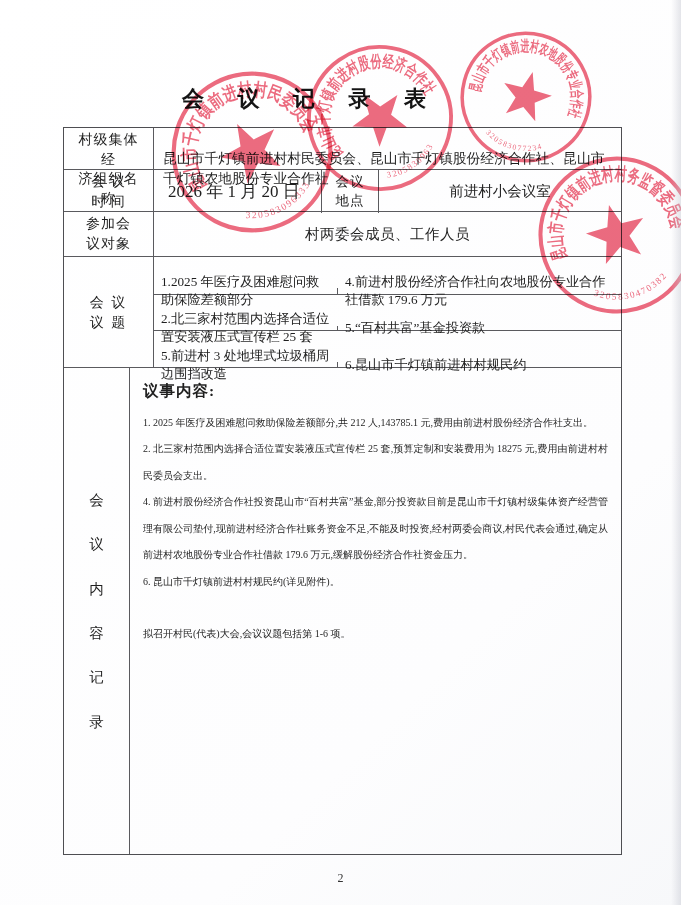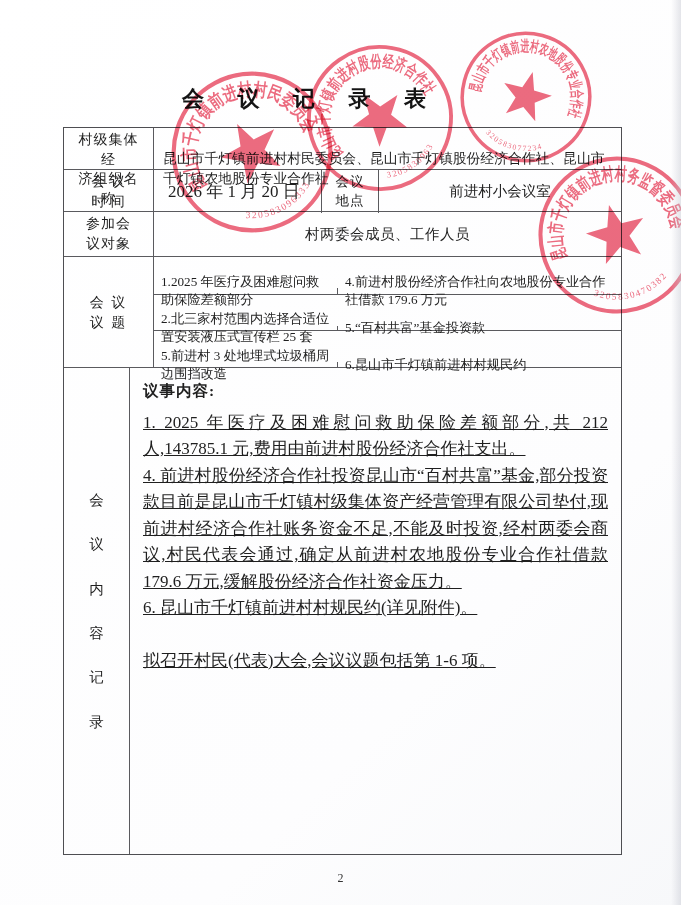--- a/index.html
+++ b/index.html
@@ -50,21 +50,21 @@
   .topic-cell { border-bottom:1px solid #5a5a5e; font-size:13.2px; line-height:1.35;
     justify-content:center; padding:2px 7px;margin-top:31px; }
   .topic-cell.last-sub { border-bottom:none; }
   .topic-right { border-right:none; }
 
   .row-content { grid-template-columns:66px 1fr; flex:1; }
   .content-label { justify-content:center; align-items:center; gap:24px; letter-spacing:0; }
   .content-label span { display:block; font-size:14.5px; }
   .content-cell { padding:10px 13px 6px 13px; justify-content:flex-start; }
   .content-heading { font-weight:bold; font-size:15.5px; letter-spacing:1px; margin:2px 0 8px 0; }
-  .content-cell p { font-size:17px; line-height:26.5px; text-align:justify;text-decoration:underline; }
+  .content-cell p { font-size:10px; line-height:26.5px; text-align:justify; }
   .content-closing { margin-top:26px !important; text-align:left !important; }
 
   .page-number { position:absolute; left:0; width:681px; top:871px; text-align:center;
     font-size:12px; color:#333; }
 
   .stamp { position:absolute; pointer-events:none; mix-blend-mode:multiply; opacity:.8; }
   .stamp svg { width:100%; height:100%; display:block; }
   .stamp svg text { font-family:"Liberation Serif","DejaVu Serif",serif; }
 </style>
 </head>
@@ -123,20 +123,21 @@
         <span>会</span>
         <span>议</span>
         <span>内</span>
         <span>容</span>
         <span>记</span>
         <span>录</span>
       </div>
       <div class="t-cell content-cell">
         <div class="content-heading">议事内容:</div>
         <p>1. 2025 年医疗及困难慰问救助保险差额部分,共 212 人,143785.1 元,费用由前进村股份经济合作社支出。</p>
+        <p>2. 北三家村范围内选择合适位置安装液压式宣传栏 25 套,预算定制和安装费用为 18275 元,费用由前进村村民委员会支出。</p>
         <p>4. 前进村股份经济合作社投资昆山市“百村共富”基金,部分投资款目前是昆山市千灯镇村级集体资产经营管理有限公司垫付,现前进村经济合作社账务资金不足,不能及时投资,经村两委会商议,村民代表会通过,确定从前进村农地股份专业合作社借款 179.6 万元,缓解股份经济合作社资金压力。</p>
         <p>6. 昆山市千灯镇前进村村规民约(详见附件)。</p>
         <p class="content-closing">拟召开村民(代表)大会,会议议题包括第 1-6 项。</p>
       </div>
     </div>
 
   </div>
 
   <div class="stamp" style="left:166px; top:66px; width:172px; height:172px;">
       <svg viewBox="-100 -100 200 200" style="transform:rotate(-28deg)">

